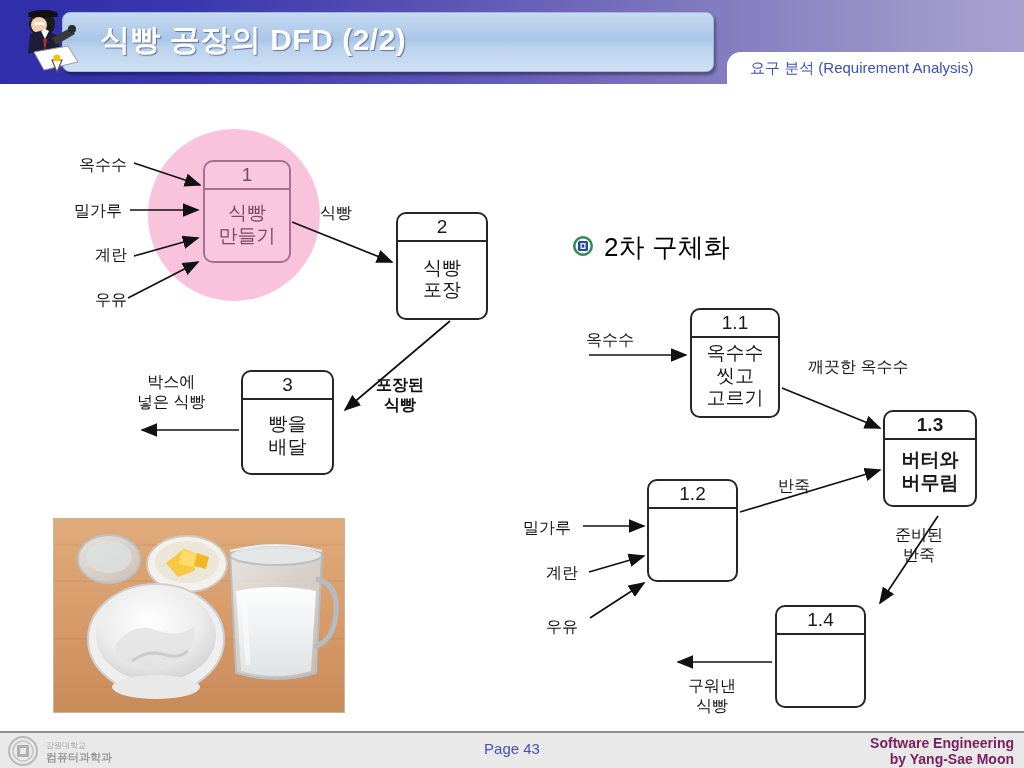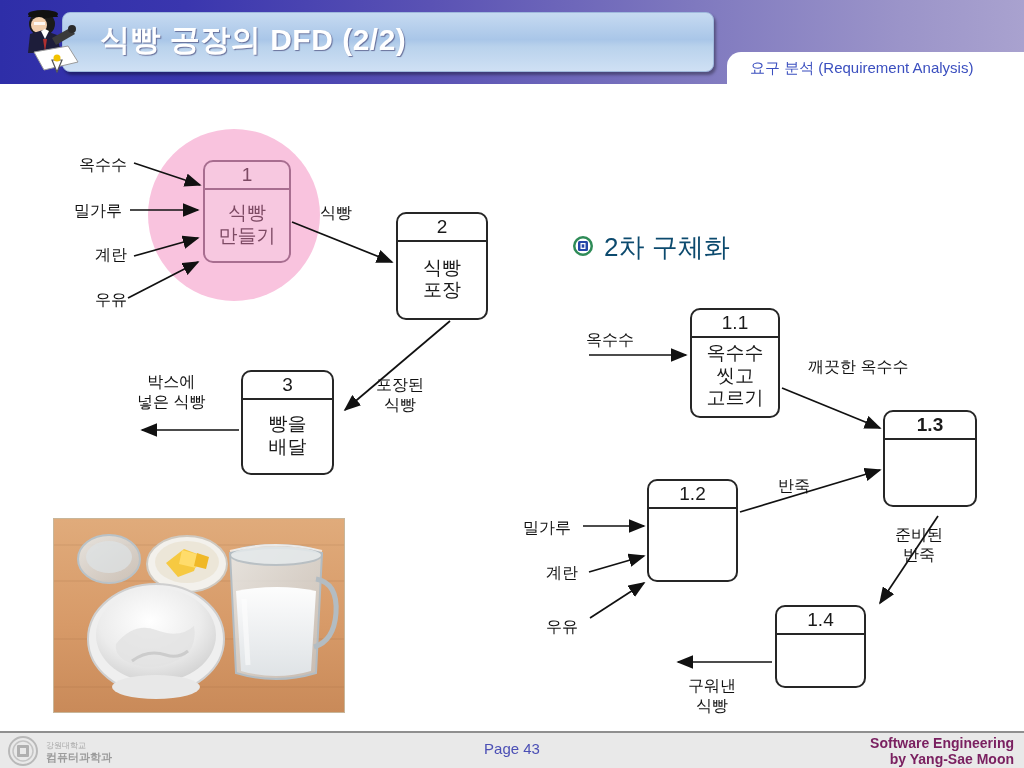--- a/index.html
+++ b/index.html
@@ -56,21 +56,21 @@
 
   .lbl{position:absolute;font-size:16px;color:#111;white-space:nowrap;line-height:1.2;text-align:center;}
   .lbl.l2{line-height:1.25;}
 
   #pink-circle{
     position:absolute;left:148px;top:129px;width:172px;height:172px;border-radius:50%;
     background:#f9c3de;
   }
 
   
-  #sec-head{position:absolute;left:604px;top:230px;font-size:26px;color:#0c4a6e;white-space:nowrap;}
+  #sec-head{position:absolute;left:604px;top:230px;font-size:26px;color:#000000;white-space:nowrap;}
   #sec-bullet{position:absolute;left:572px;top:235px;width:22px;height:22px;}
 
   
   #photo{
     position:absolute;left:53px;top:518px;width:290px;height:193px;
     border:1px solid #c8b69a;overflow:hidden;background:#d9a877;
   }
 
   
   #footer-rule{position:absolute;left:0;top:731px;width:1024px;height:2px;background:#8f8f8f;}
@@ -143,21 +143,21 @@
 <div class="proc" style="left:241px;top:370px;width:93px;height:105px;">
   <div class="pid">3</div>
   <div class="pbody">
     <span>빵을</span>
     <span>배달</span>
   </div>
 </div>
 
 <div class="lbl" style="left:320px;top:203px;">식빵</div>
 
-<div class="lbl l2" style="left:376px;top:375px;">
+<div class="lbl l2" style="left:376px;top:375px;font-weight:bold;">
   <div>포장된</div>
   <div>식빵</div>
 </div>
 
 <div class="lbl l2" style="left:137px;top:372px;">
   <div>박스에</div>
   <div>넣은 식빵</div>
 </div>
 
 <svg style="position:absolute;left:0;top:0;width:1024px;height:768px;pointer-events:none;">
@@ -201,23 +201,27 @@
     <span>고르기</span>
   </div>
 </div>
 
 <div class="proc" style="left:647px;top:479px;width:91px;height:103px;">
   <div class="pid">1.2</div>
 </div>
 
 <div class="proc" style="left:883px;top:410px;width:94px;height:97px;font-weight:bold;">
   <div class="pid">1.3</div>
-</div>
-
-<div class="proc" style="left:775px;top:605px;width:91px;height:83px;text-decoration:underline;">
+  <div class="pbody">
+    <span>버터와</span>
+    <span>버무림</span>
+  </div>
+</div>
+
+<div class="proc" style="left:775px;top:605px;width:91px;height:103px;text-decoration:underline;">
   <div class="pid">1.4</div>
 </div>
 
 <div class="lbl" style="left:808px;top:357px;">깨끗한 옥수수</div>
 <div class="lbl" style="left:778px;top:476px;">반죽</div>
 
 <div class="lbl l2" style="left:895px;top:525px;">
   <div>준비된</div>
   <div>반죽</div>
 </div>

